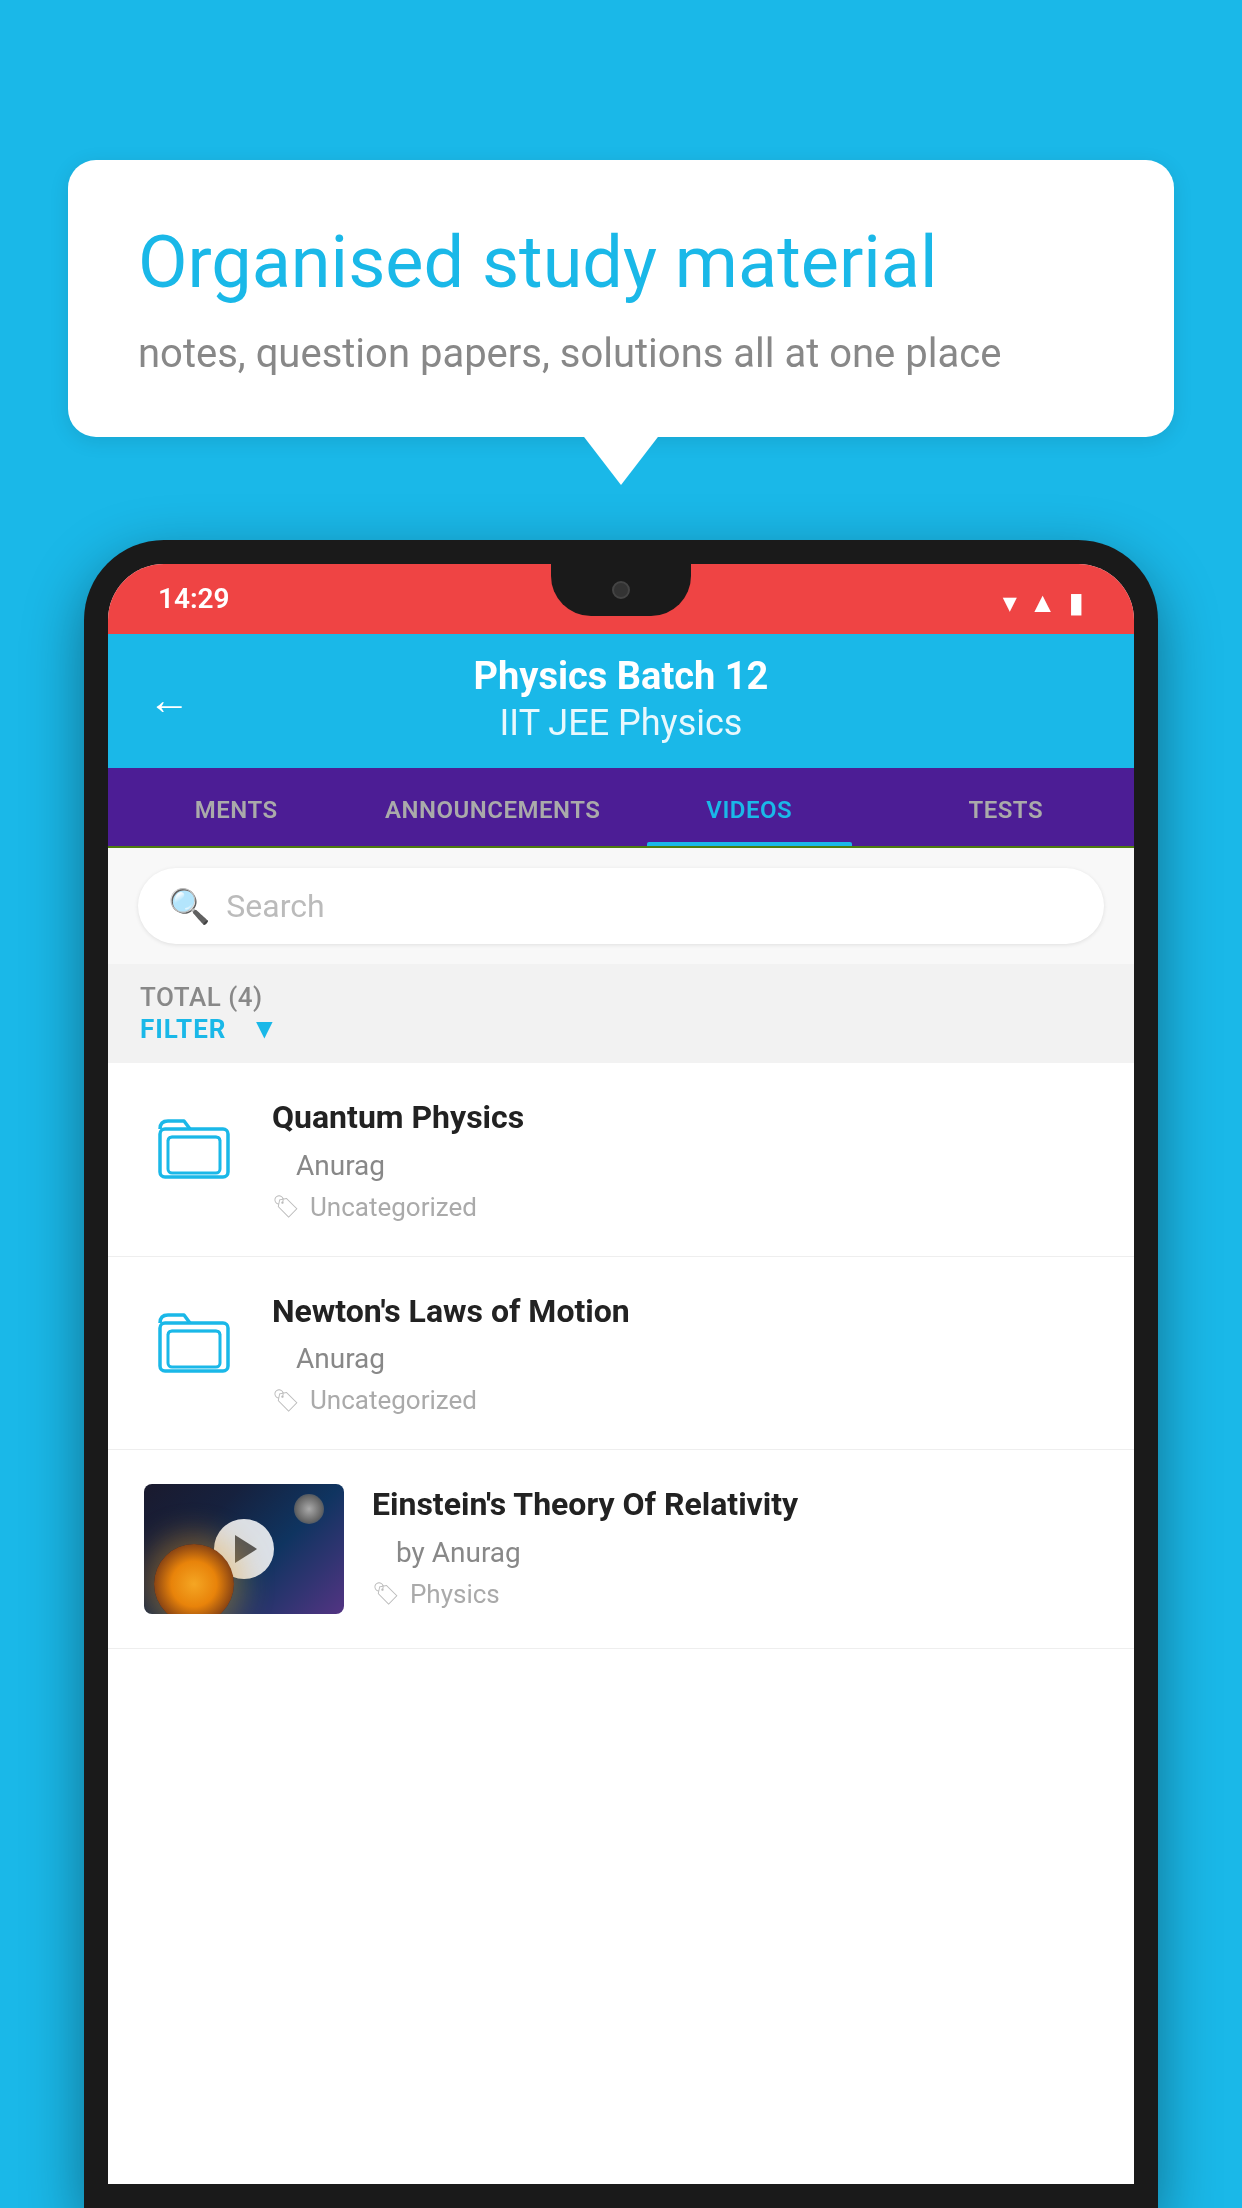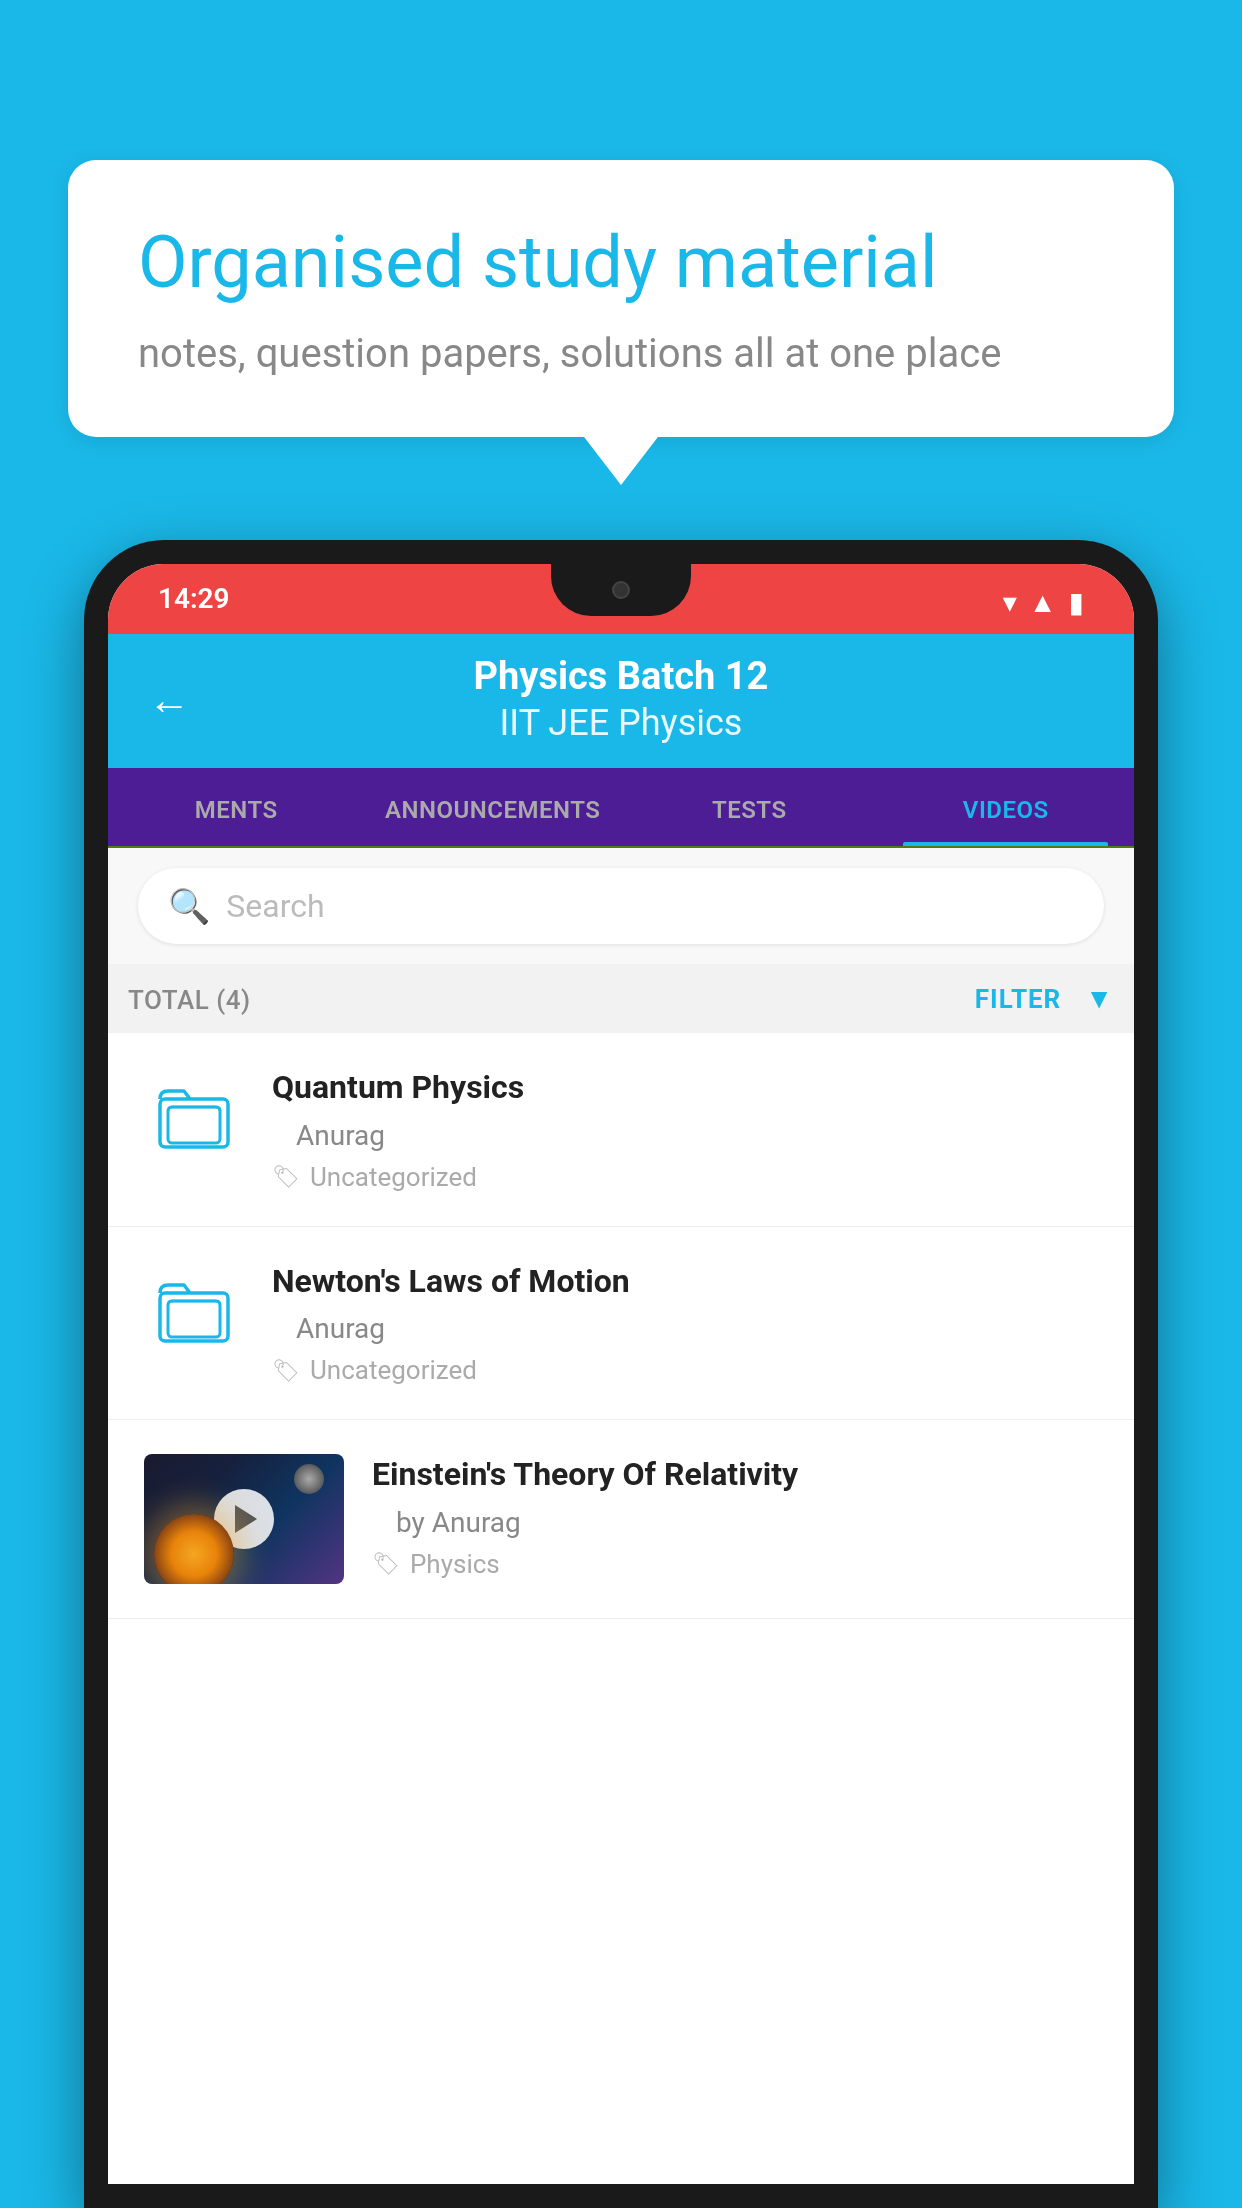--- a/index.html
+++ b/index.html
@@ -216,24 +216,25 @@
     }
 
     .search-placeholder {
       color: #bbb;
       font-size: 32px;
     }
 
     
     .filter-bar {
       background: #f2f2f2;
-      padding: 18px 20px;
+      padding: 18px 32px;
       display: flex;
       justify-content: space-between;
-      align-items: flex-end;
+      align-items: flex-start;
+      flex-direction: column;
     }
 
     .total-label {
       font-size: 26px;
       color: #888;
       font-weight: 500;
       letter-spacing: 0.5px;
     }
 
     .filter-btn {
@@ -404,25 +405,25 @@
       <span style="width:42px;"></span>
     </div>
 
     <div class="tabs-bar">
       <div class="tab-item">
         <span>MENTS</span>
       </div>
       <div class="tab-item">
         <span>ANNOUNCEMENTS</span>
       </div>
+      <div class="tab-item active">
+        <span>VIDEOS</span>
+      </div>
       <div class="tab-item">
         <span>TESTS</span>
-      </div>
-      <div class="tab-item active">
-        <span>VIDEOS</span>
       </div>
     </div>
 
     <div class="search-container">
       <div class="search-bar">
         <span class="search-icon-wrap">🔍</span>
         <span class="search-placeholder">Search</span>
       </div>
     </div>
 

